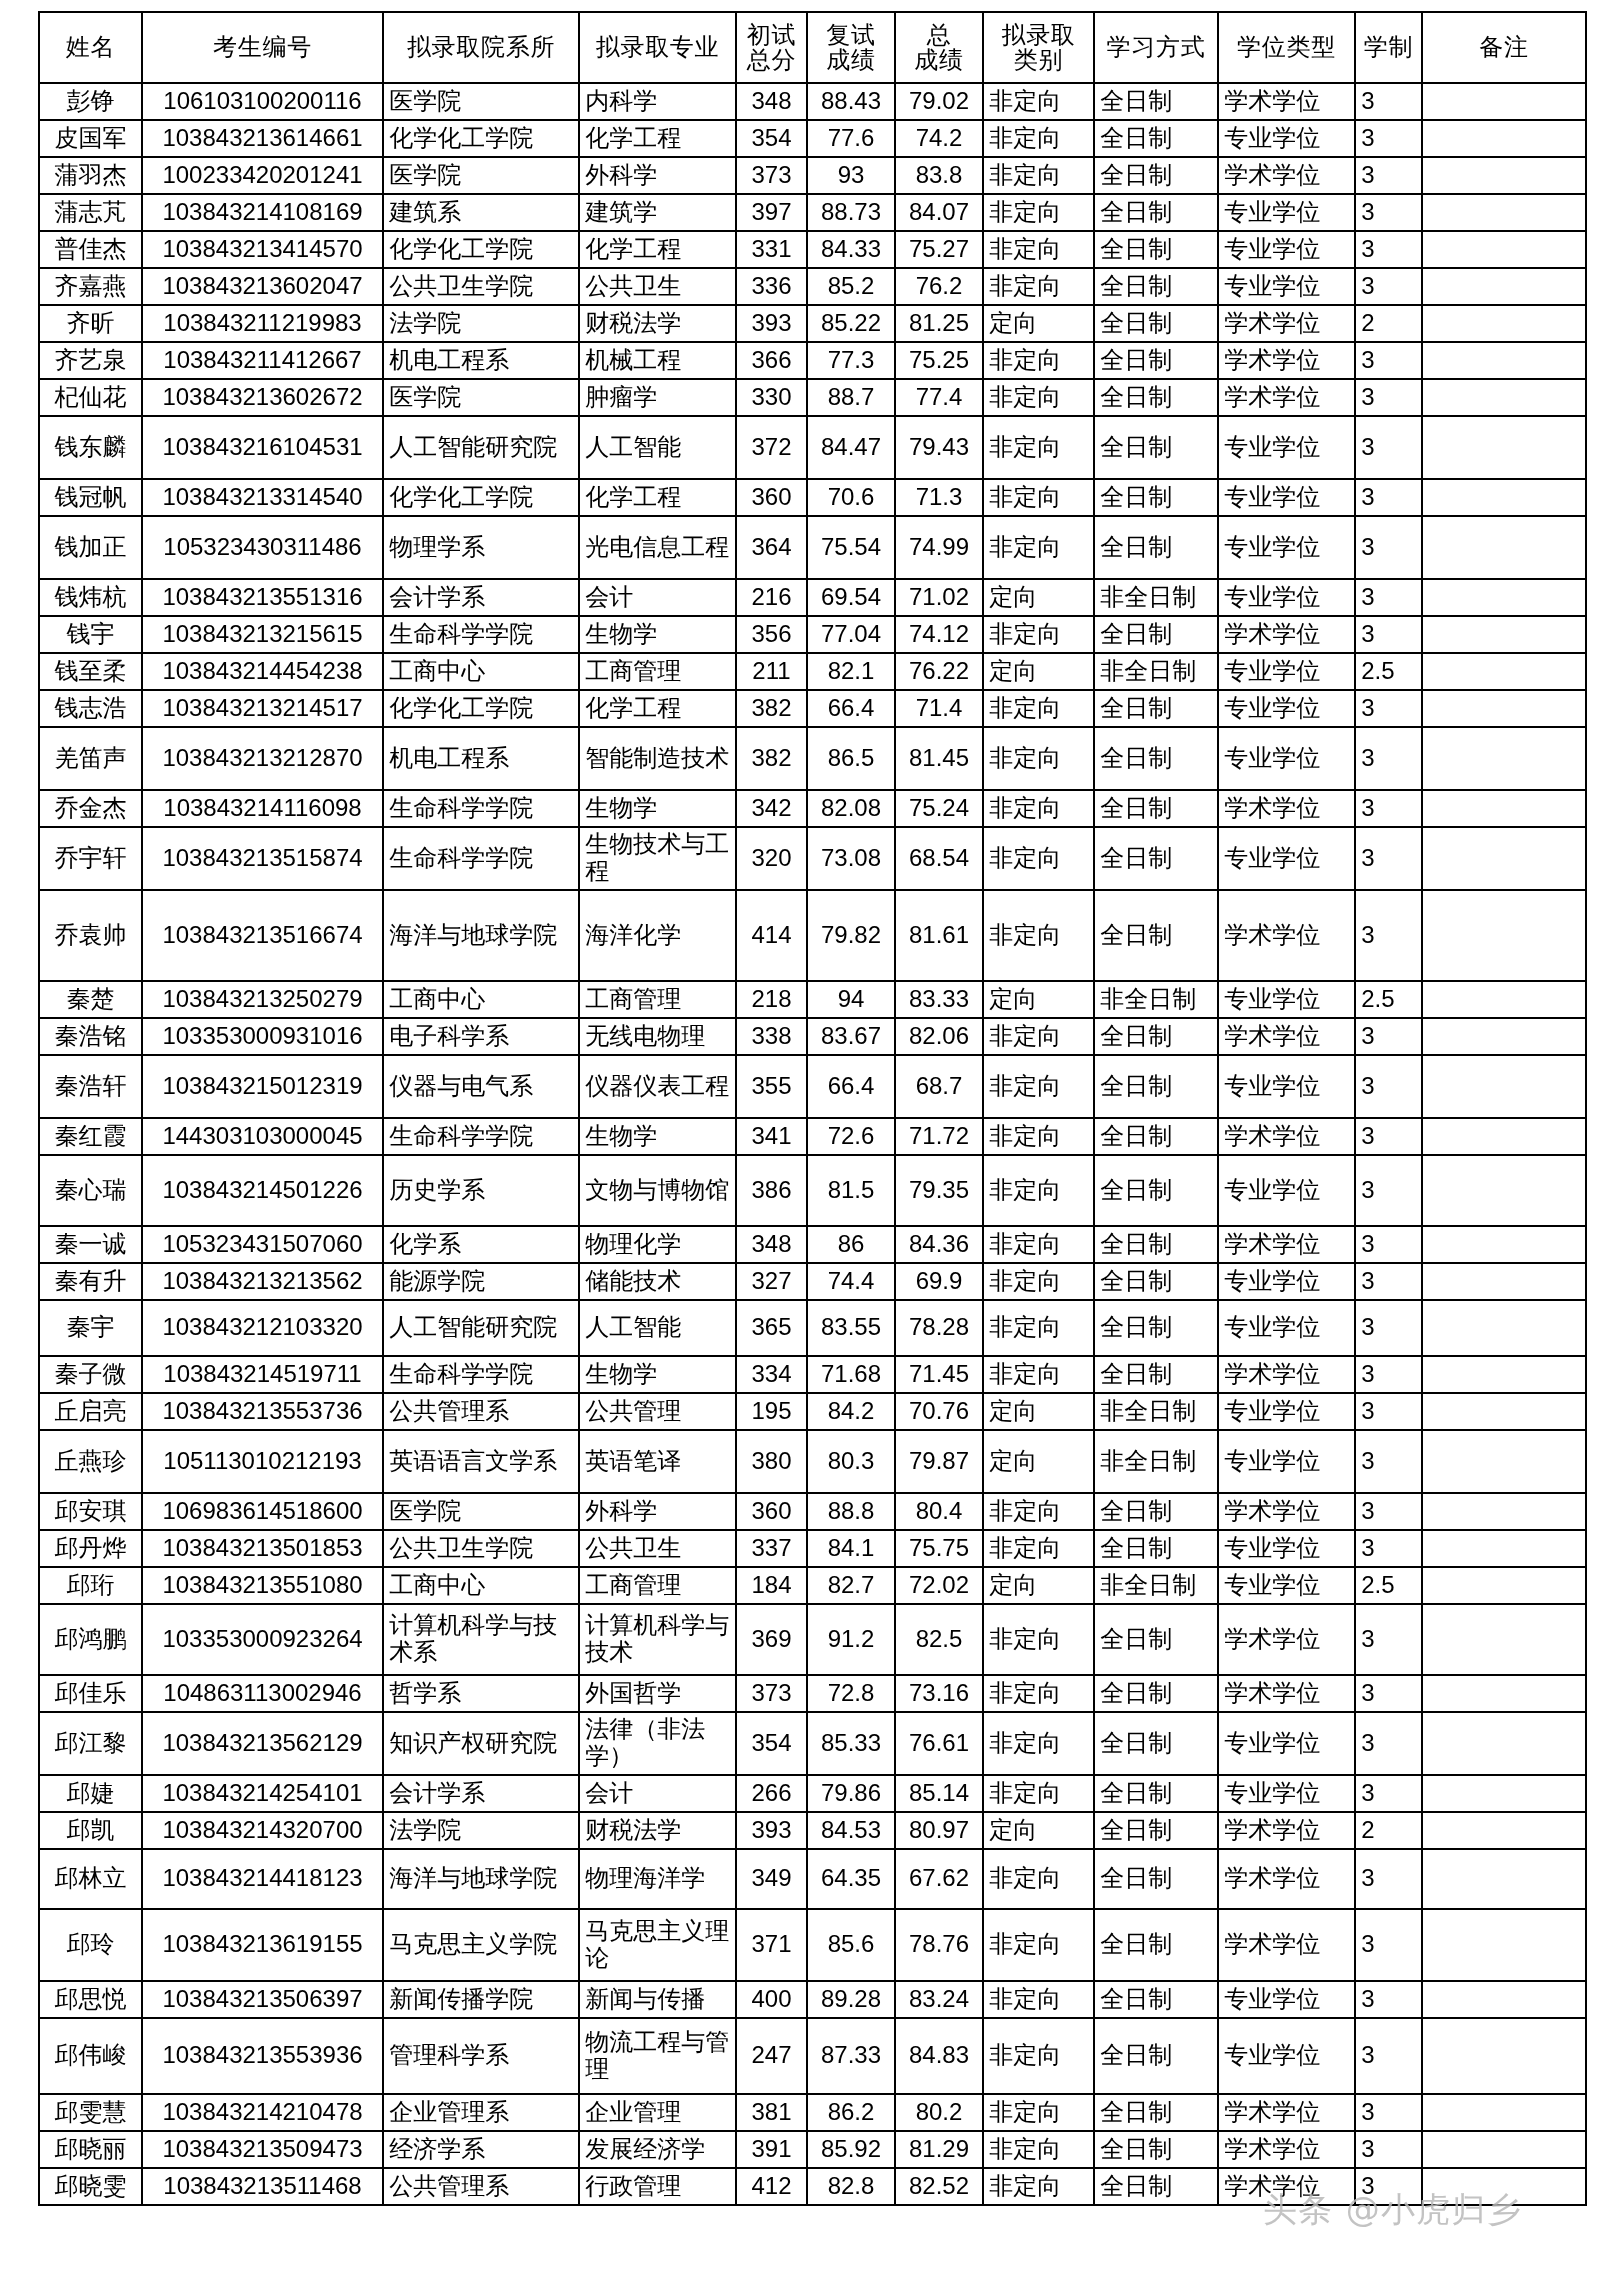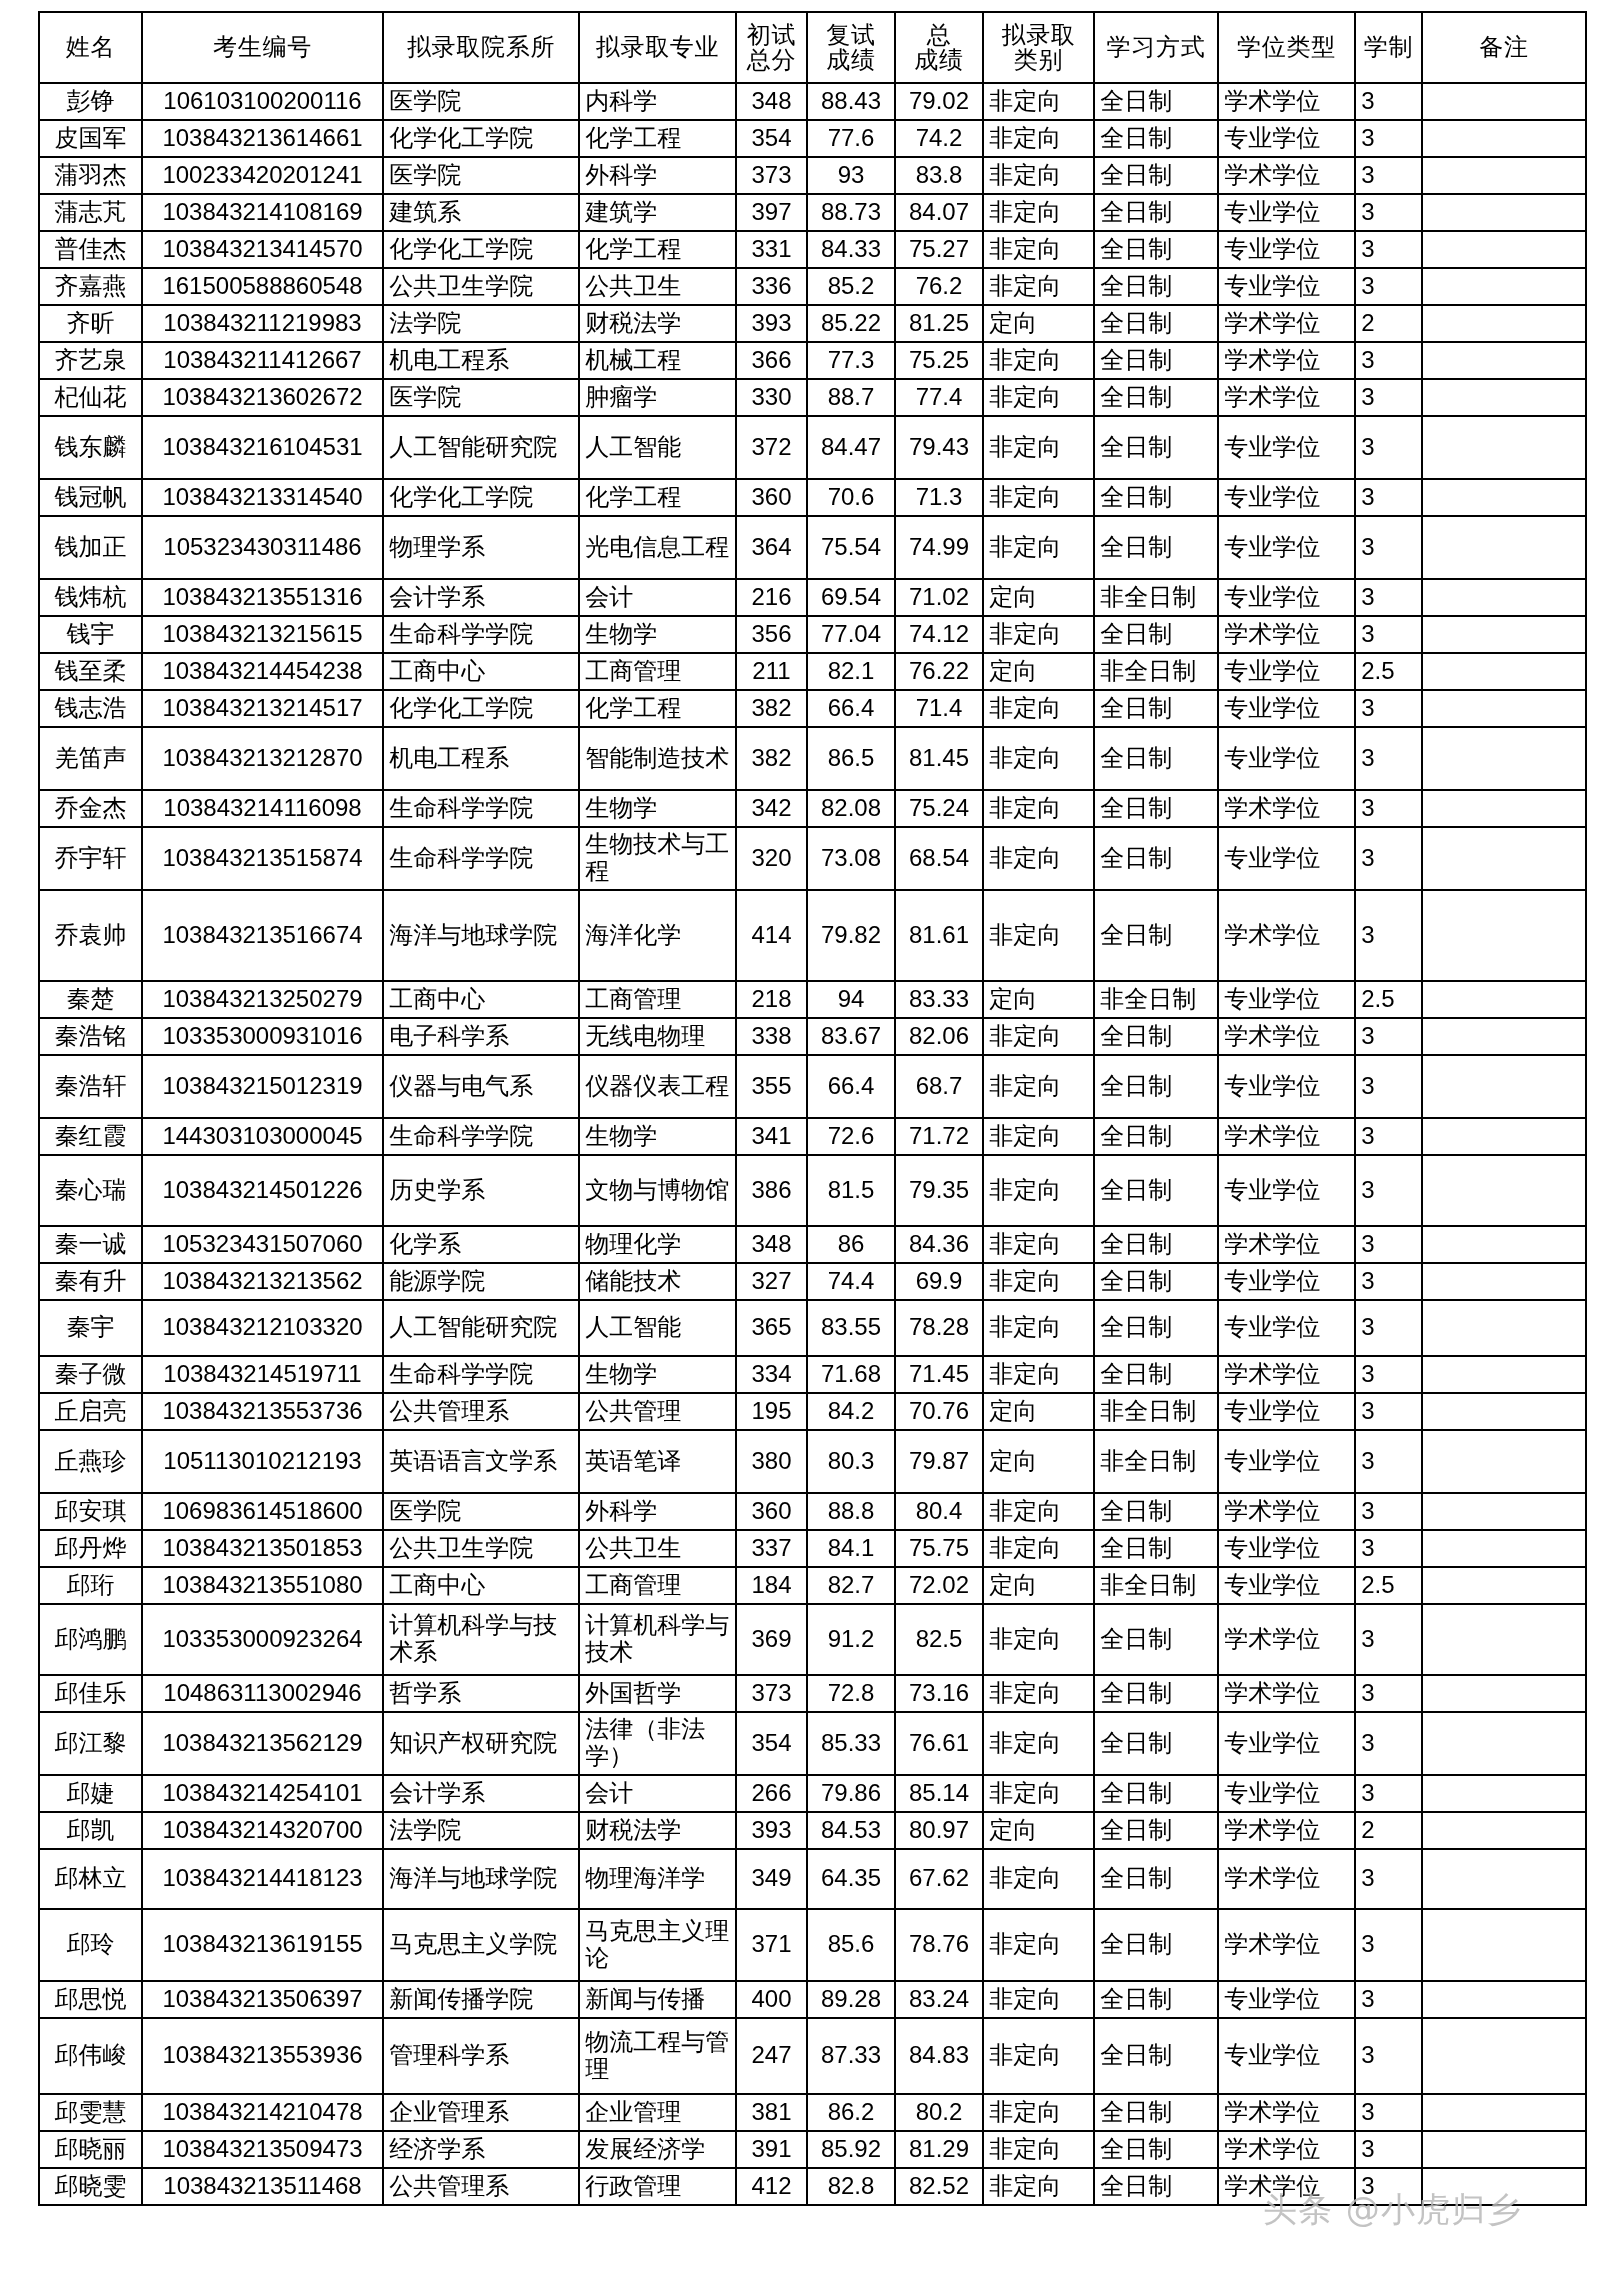--- a/index.html
+++ b/index.html
@@ -215,21 +215,21 @@
           <td class="num">84.33</td>
           <td class="num">75.27</td>
           <td class="cat">非定向</td>
           <td class="mode">全日制</td>
           <td class="degree">专业学位</td>
           <td class="years">3</td>
           <td class="remark"></td>
         </tr>
         <tr style="height: 37px;">
           <td class="name">齐嘉燕</td>
-          <td class="id">161500588860548</td>
+          <td class="id">103843213602047</td>
           <td class="dept">公共卫生学院</td>
           <td class="major">公共卫生</td>
           <td class="num">336</td>
           <td class="num">85.2</td>
           <td class="num">76.2</td>
           <td class="cat">非定向</td>
           <td class="mode">全日制</td>
           <td class="degree">专业学位</td>
           <td class="years">3</td>
           <td class="remark"></td>

